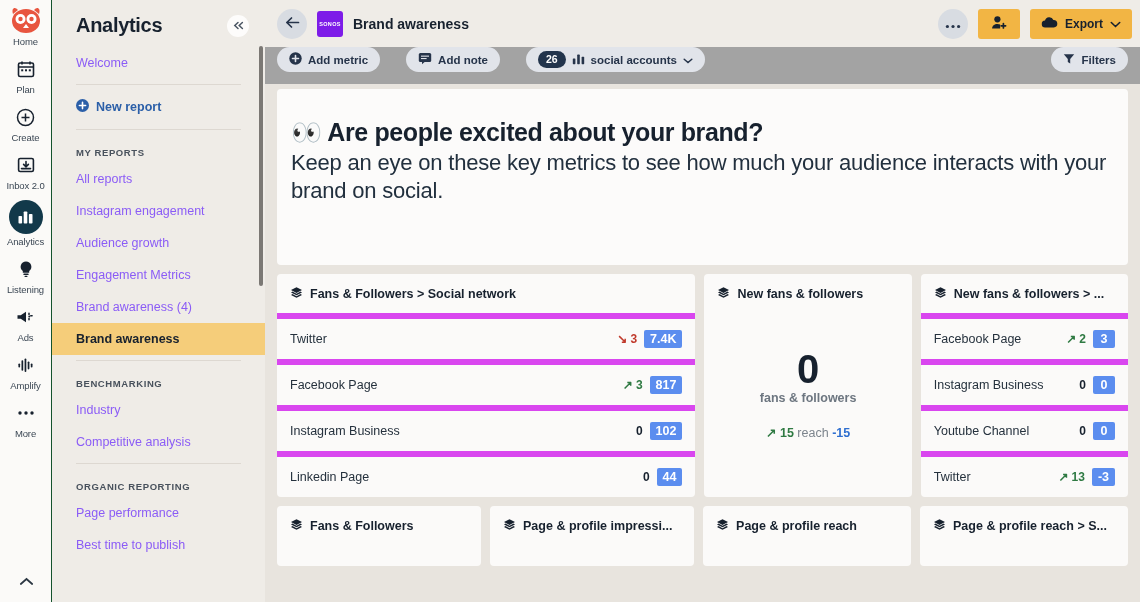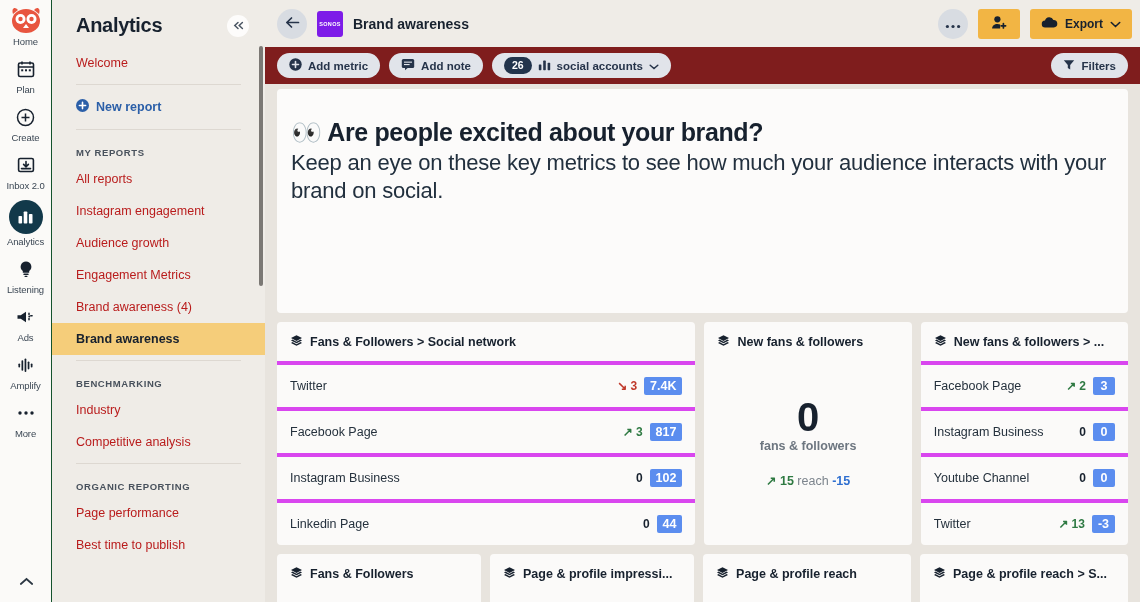--- a/index.html
+++ b/index.html
@@ -59,21 +59,21 @@
     padding: 14px 16px 10px 24px;
   }
   .sb-title { font-size: 20px; font-weight: bold; color: #17212e; letter-spacing: -0.3px; }
   .sb-collapse {
     width: 22px; height: 22px; border-radius: 50%;
     background: #fdfcfb; display: flex; align-items: center; justify-content: center;
     font-size: 11px; color: #4b5663; cursor: pointer;
   }
   .sb-scroll { height: 560px; padding-bottom: 20px; }
   .sb-link {
-    font-size: 12.5px; color: #b91c1c;
+    font-size: 12.5px; color: #8b5cf6;
     padding: 9px 24px; cursor: pointer; white-space: nowrap;
   }
   .sb-link.selected {
     background: #f5cd7a; font-weight: bold; color: #17212e;
   }
   .sb-new {
     font-size: 12.5px; color: #2b5fa8; font-weight: bold;
     padding: 9px 24px; display: flex; align-items: center; gap: 7px;
     cursor: pointer;
   }
@@ -116,39 +116,39 @@
   }
   .dot { width: 9px; height: 9px; border-radius: 50%; flex: 0 0 auto; }
   .btn-amber {
     height: 30px; background: #f2b544; border: none; border-radius: 3px;
     display: flex; align-items: center; gap: 7px; padding: 0 11px;
     font-size: 12px; font-weight: bold; color: #17212e; cursor: pointer;
     font-family: "Liberation Sans", sans-serif;
   }
 
   .toolbar {
-    height: 37px; display: flex; align-items: center;
-    padding: 0 12px; gap: 9px; background: #7f1d1d;
+    height: 37px; display: flex; 
+    padding: 0 12px; gap: 26px; background: #a3a3a3;
   }
   .pill {
     height: 25px; border-radius: 13px; background: #e1e4ea;
     display: flex; align-items: center; gap: 6px; padding: 0 12px;
     font-size: 11.5px; font-weight: bold; color: #26344a; cursor: pointer;
     white-space: nowrap;
   }
   .count-badge {
     background: #22344c; color: #fff; border-radius: 10px;
     font-size: 10.5px; font-weight: bold; padding: 2px 8px; line-height: 1.2;
   }
 
   .scrollarea { padding: 0 12px; }
 
   .hero {
     background: #fcfbfa; border-radius: 4px;
-    margin-top: 5px; padding: 28px 14px 30px 14px; height: 224px;
+    margin-top: 5px; padding: 28px 14px 30px 14px; height: 176px;
   }
   .hero h1 {
     font-size: 25px; font-weight: bold; color: #17212e;
     letter-spacing: -0.4px; line-height: 1.22;
   }
   .hero p {
     font-size: 22px; color: #22303e; line-height: 1.3;
     letter-spacing: -0.2px; margin-top: 1px;
   }
 
@@ -158,21 +158,21 @@
   }
   .card-hd {
     display: flex; align-items: center; gap: 7px;
     padding: 12px 13px 11px 13px;
     font-size: 12.5px; font-weight: bold; color: #17212e;
     white-space: nowrap; overflow: hidden;
   }
   .metric-row {
     display: flex; align-items: center; justify-content: space-between;
     padding: 0 13px; height: 46px;
-    border-top: 4px solid #d946ef;
+    border-top: 6px solid #d946ef;
     font-size: 12.5px; color: #25313d;
   }
   .metric-row:first-of-type { border-top: none; }
   .mr-right { display: flex; align-items: center; gap: 7px; }
   .delta { font-size: 12px; font-weight: bold; display: flex; align-items: center; gap: 3px; }
   .delta.up { color: #2f7a43; }
   .delta.down { color: #c0392b; }
   .delta.flat { color: #17212e; }
   .val-badge {
     background: #5b8def; color: #ffffff; border-radius: 2px;

